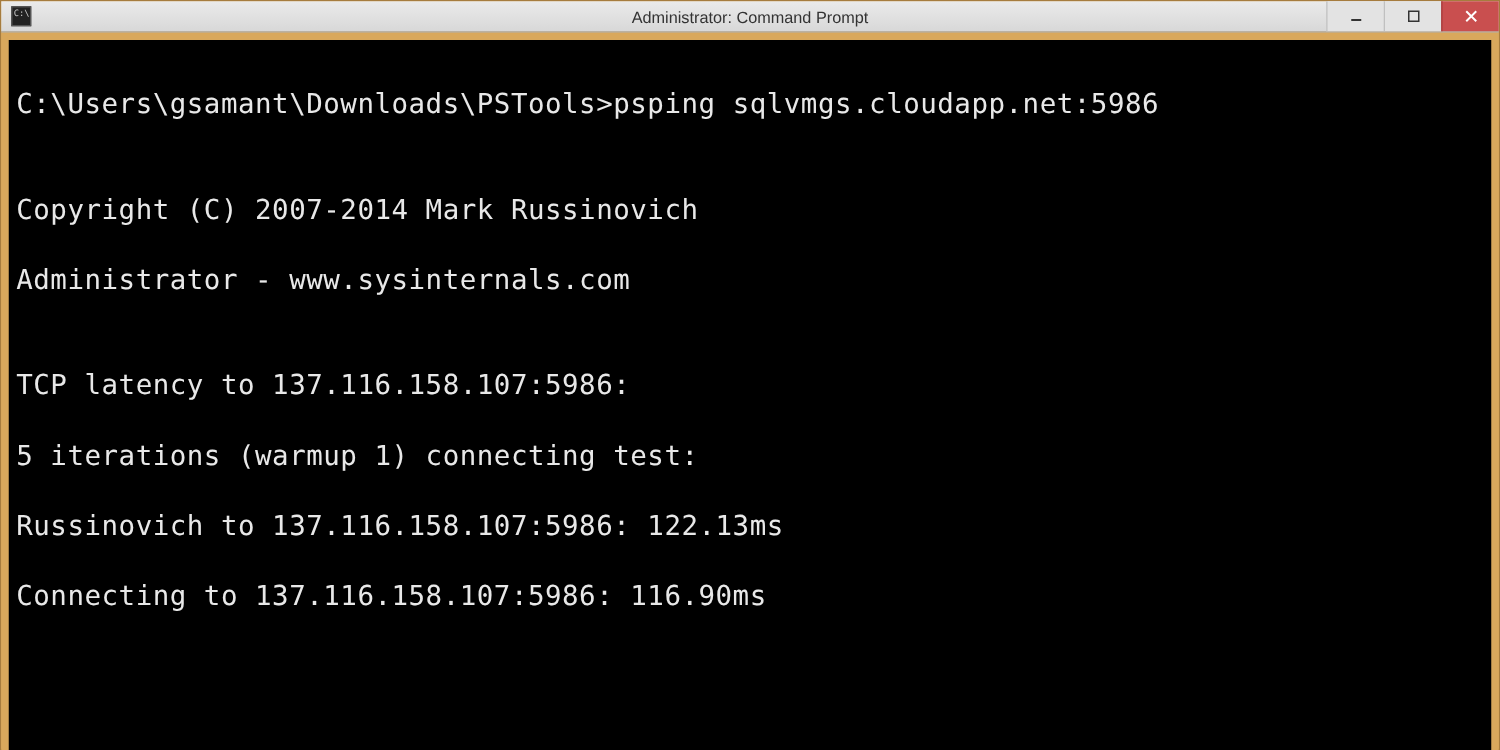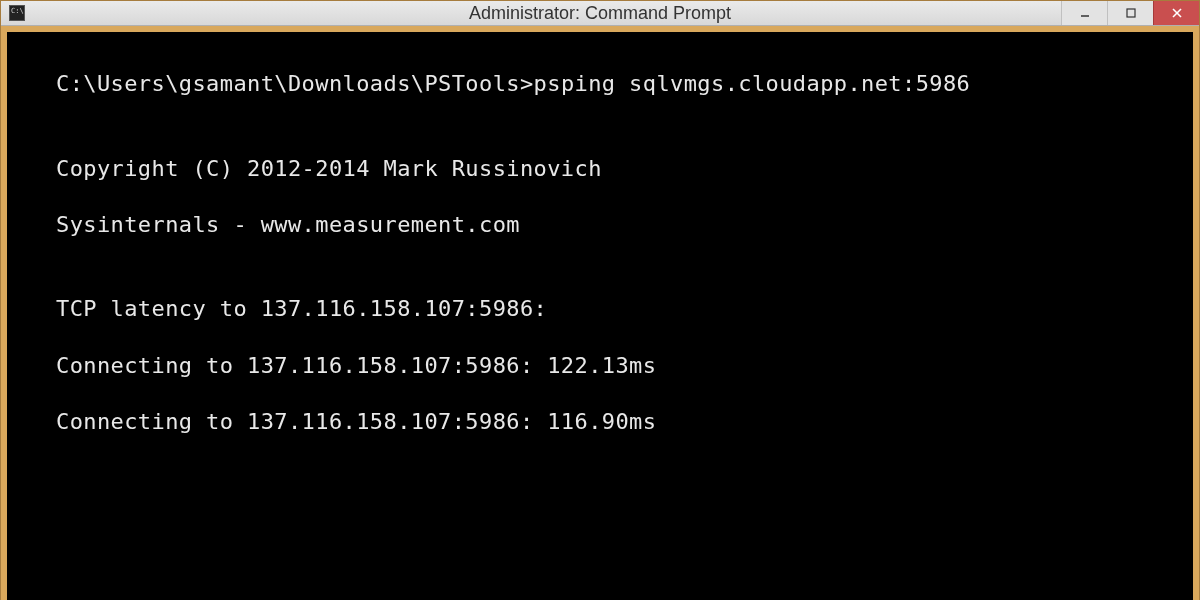--- a/index.html
+++ b/index.html
@@ -39,21 +39,21 @@
       font-size: 7px;
       font-family: monospace;
       position: absolute;
       top: 1px;
       left: 1px;
     }
     .titlebar-title {
       position: absolute;
       left: 50%;
       transform: translateX(-50%);
-      font-size: 18px;
+      font-size: 13px;
       color: #333;
     }
     .window-controls {
       margin-left: auto;
       display: flex;
       height: 100%;
     }
     .win-btn {
       width: 46px;
       height: 24px;
@@ -81,21 +81,21 @@
       color: #e8e8e8;
       font-family: "Consolas", "Lucida Console", monospace;
       font-size: 22px;
       line-height: 1.28;
       padding: 10px 6px;
       white-space: pre;
       overflow: hidden;
       position: relative;
       letter-spacing: 0.4px;
     }
-    .line { white-space: pre; margin-left: 43px; }
+    .line { white-space: pre; }
   </style>
 </head>
 <body>
 
 <div class="window">
   <div class="titlebar">
     <div class="titlebar-icon"></div>
     <div class="titlebar-title">Administrator: Command Prompt</div>
     <div class="window-controls">
       <div class="win-btn">
@@ -114,25 +114,26 @@
           <line x1="10" y1="2" x2="2" y2="10" stroke="#fff" stroke-width="1.6"></line>
         </svg>
       </div>
     </div>
   </div>
 
   <div class="terminal-border">
     <div class="terminal">
 <div class="line"><span>C:\Users\gsamant\Downloads\PSTools&gt;</span><span>psping sqlvmgs.cloudapp.net:5986</span></div>
 <div class="line"></div>
-<div class="line">Copyright (C) 2012-2014 Mark Russinovich</div>
-<div class="line">Sysinternals - www.measurement.com</div>
+<div class="line">Copyright (C) 2007-2014 Mark Russinovich</div>
+<div class="line">Administrator - www.sysinternals.com</div>
 <div class="line"></div>
 <div class="line">TCP latency to 137.116.158.107:5986:</div>
-<div class="line">Connecting to 137.116.158.107:5986: 122.13ms</div>
+<div class="line">5 iterations (warmup 1) connecting test:</div>
+<div class="line">Russinovich to 137.116.158.107:5986: 122.13ms</div>
 <div class="line">Connecting to 137.116.158.107:5986: 116.90ms</div>
 
 
 <div class="line"></div>
 
 
 
 <div class="line"></div>
 
     </div>

